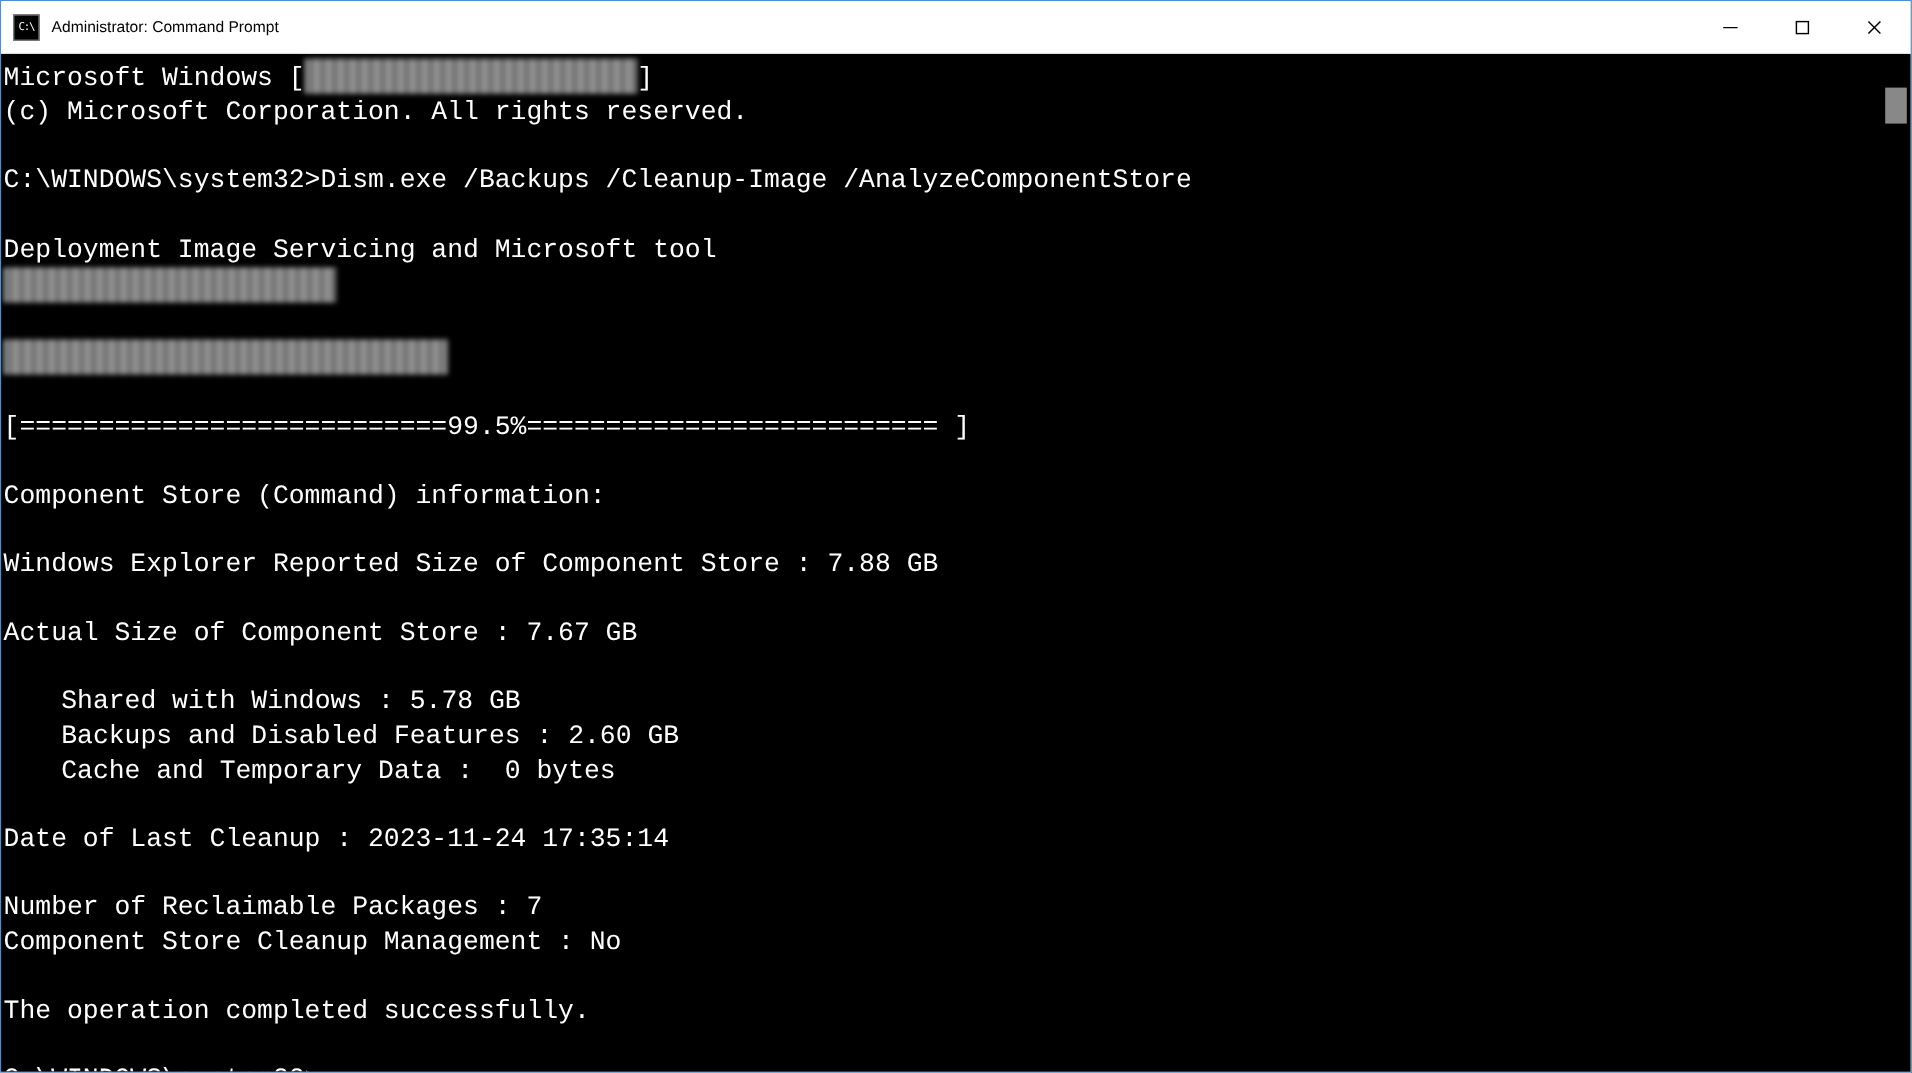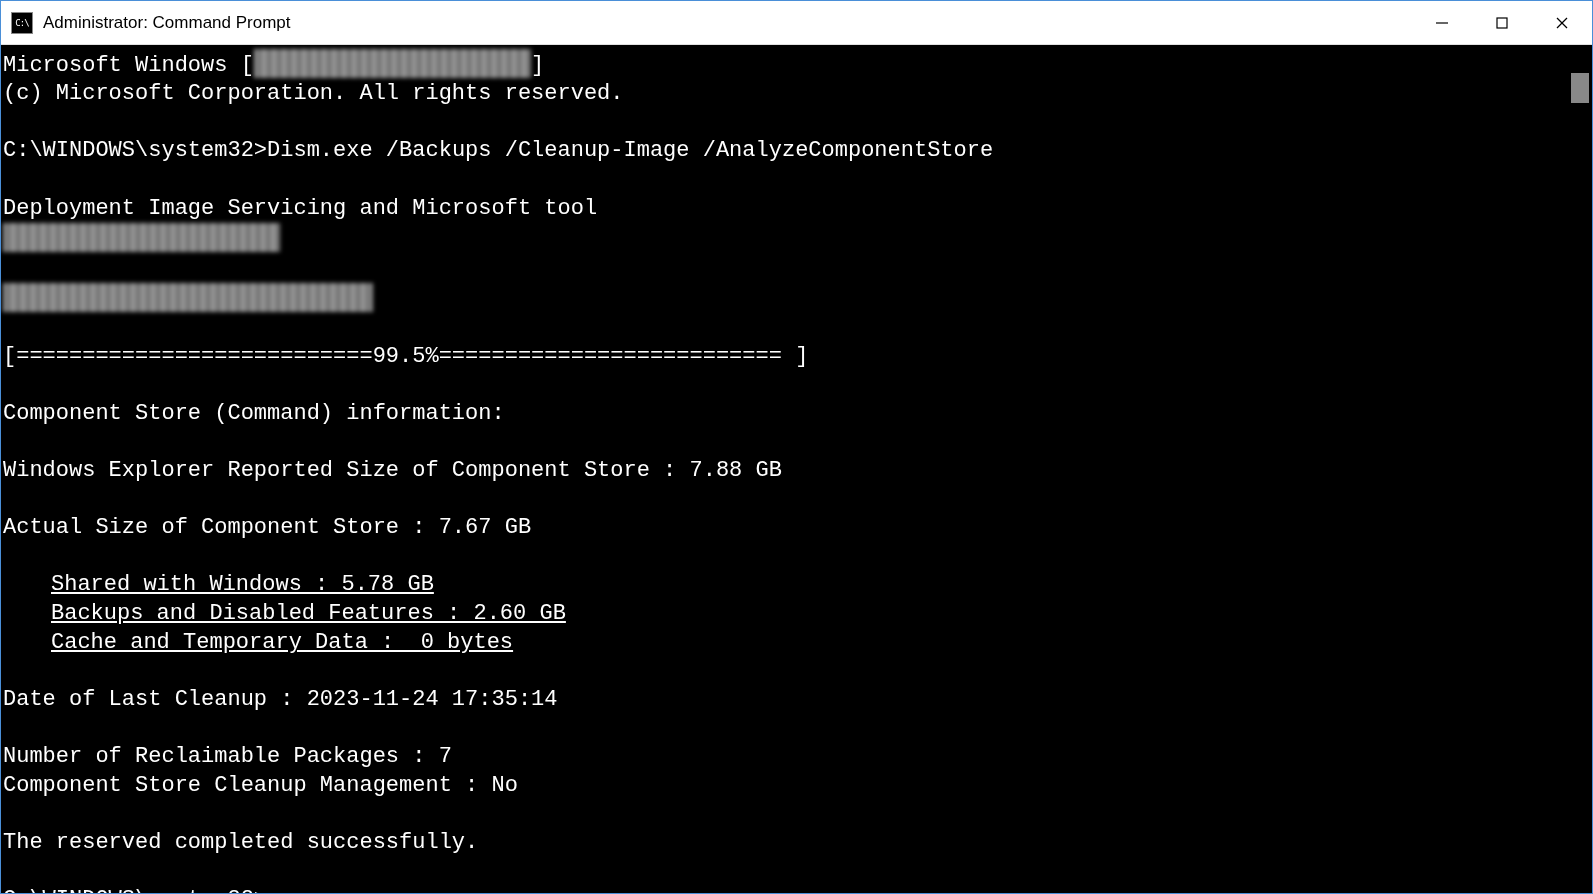--- a/index.html
+++ b/index.html
@@ -33,21 +33,21 @@
       display: flex;
       align-items: center;
       justify-content: center;
       font-family: Consolas, monospace;
       font-size: 9px;
       color: #fff;
       letter-spacing: -1px;
       border: 1px solid #888;
     }
     .titlebar-title {
-      font-size: 17px;
+      font-size: 13px;
       color: #000;
       flex: 1;
     }
     .window-controls {
       display: flex;
       height: 100%;
     }
     .win-btn {
       width: 60px;
       height: 100%;
@@ -89,21 +89,21 @@
     }
     .redacted {
       display: inline-block;
       background: #808080;
       background-image: repeating-linear-gradient(90deg, #9a9a9a 0 3px, #6a6a6a 3px 6px, #8a8a8a 6px 10px);
       filter: blur(2px);
       color: transparent;
       user-select: none;
       vertical-align: text-bottom;
     }
-    .indent { padding-left: 48px; display: inline-block; text-decoration: underline; }
+    .indent { padding-left: 48px; display: inline-block; }
   </style>
 </head>
 <body>
 
 <div class="window">
   <div class="titlebar">
     <div class="titlebar-icon">C:\</div>
     <div class="titlebar-title">Administrator: Command Prompt</div>
     <div class="window-controls">
       <div class="win-btn">
@@ -146,20 +146,20 @@
 
 <span class="indent">Shared with Windows : 5.78 GB</span>
 <span class="indent">Backups and Disabled Features : 2.60 GB</span>
 <span class="indent">Cache and Temporary Data :  0 bytes</span>
 
 <span>Date of Last Cleanup : 2023-11-24 17:35:14</span>
 
 <span>Number of Reclaimable Packages : 7</span>
 <span>Component Store Cleanup Management : No</span>
 
-<span>The reserved completed successfully.</span>
+<span>The operation completed successfully.</span>
 
 <span>C:\WINDOWS\system32&gt;</span></div>
     <div class="scrollbar">
       <div class="scroll-thumb"></div>
     </div>
   </div>
 </div>
 
 </body></html>

